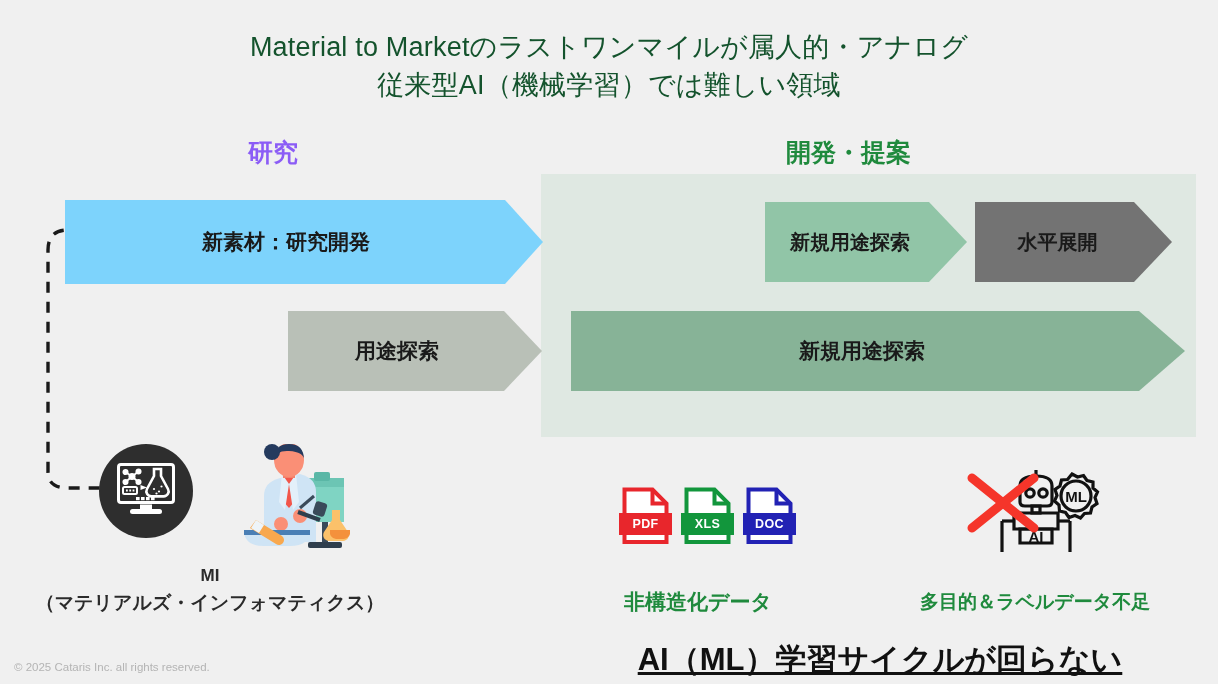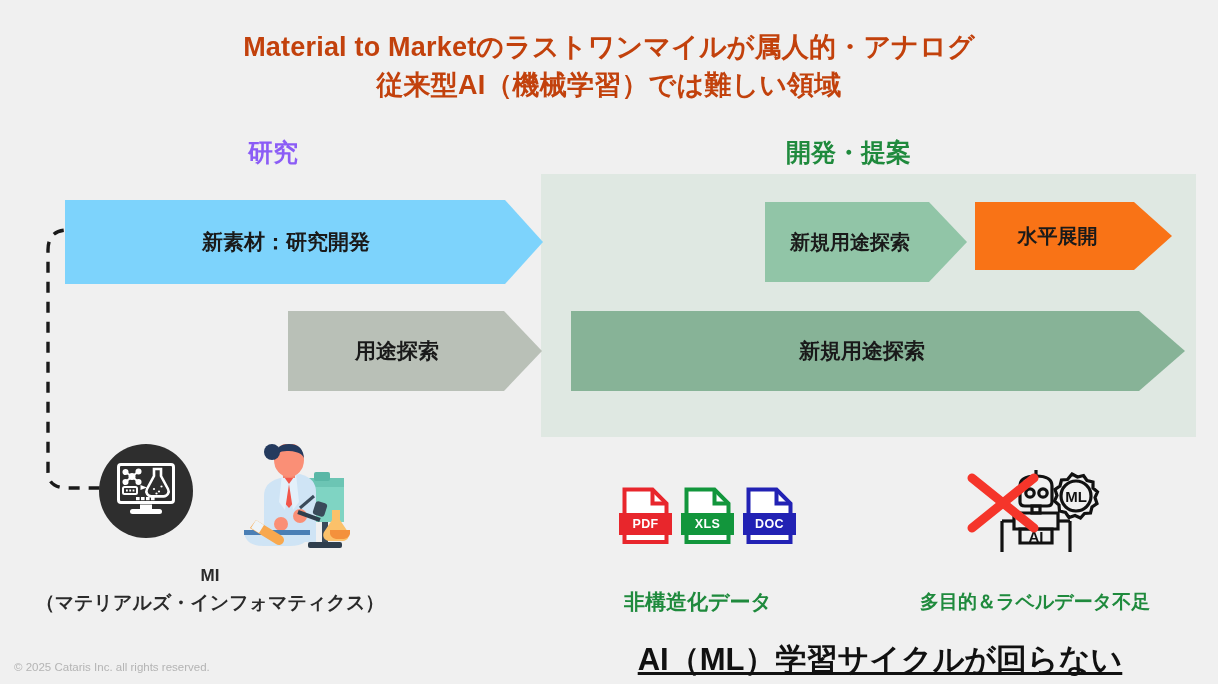--- a/index.html
+++ b/index.html
@@ -7,22 +7,22 @@
     width:1218px;height:684px;
     background:#f0f0f0;
     font-family:"Liberation Sans","DejaVu Sans",sans-serif;
     position:relative;overflow:hidden;
   }
   .slide{position:absolute;inset:0;}
 
   
   .title{
     position:absolute;left:0;right:0;top:28px;
-    text-align:center;color:#c2410c;
-    font-size:27px;font-weight:bold;line-height:1.42;
+    text-align:center;color:#14532d;
+    font-size:27px;font-weight:normal;line-height:1.42;
     letter-spacing:.2px;
   }
   .title-line{display:block;}
 
   
   .sec-head{position:absolute;font-size:25px;font-weight:bold;}
   #sec-research{left:248px;top:136px;color:#8b5cf6;}
   #sec-develop{left:786px;top:136px;color:#1f8a3d;}
 
   
@@ -44,21 +44,21 @@
 
   #arrow-usecase{left:288px;top:311px;width:254px;height:80px;background:#b9c0b7;}
   #arrow-usecase span{font-size:21px;transform:translateX(-18px);}
 
   #arrow-customer{left:571px;top:202px;width:186px;height:80px;background:#91c5a7;}
   #arrow-customer span{font-size:20px;transform:translateX(-16px);}
 
   #arrow-sample{left:765px;top:202px;width:202px;height:80px;background:#91c5a7;}
   #arrow-sample span{font-size:20px;transform:translateX(-16px);}
 
-  #arrow-horizontal{left:975px;top:202px;width:197px;height:68px;background:#f97316;}
+  #arrow-horizontal{left:975px;top:202px;width:197px;height:80px;background:#737373;}
   #arrow-horizontal span{font-size:20px;transform:translateX(-16px);}
 
   #arrow-newuse{left:571px;top:311px;width:614px;height:80px;background:#87b397;padding-left:12px;}
   #arrow-newuse span{font-size:21px;transform:translateX(-22px);}
 
   
   .loop{position:absolute;left:24px;top:222px;width:140px;height:272px;}
 
   
   .mi-circle{

